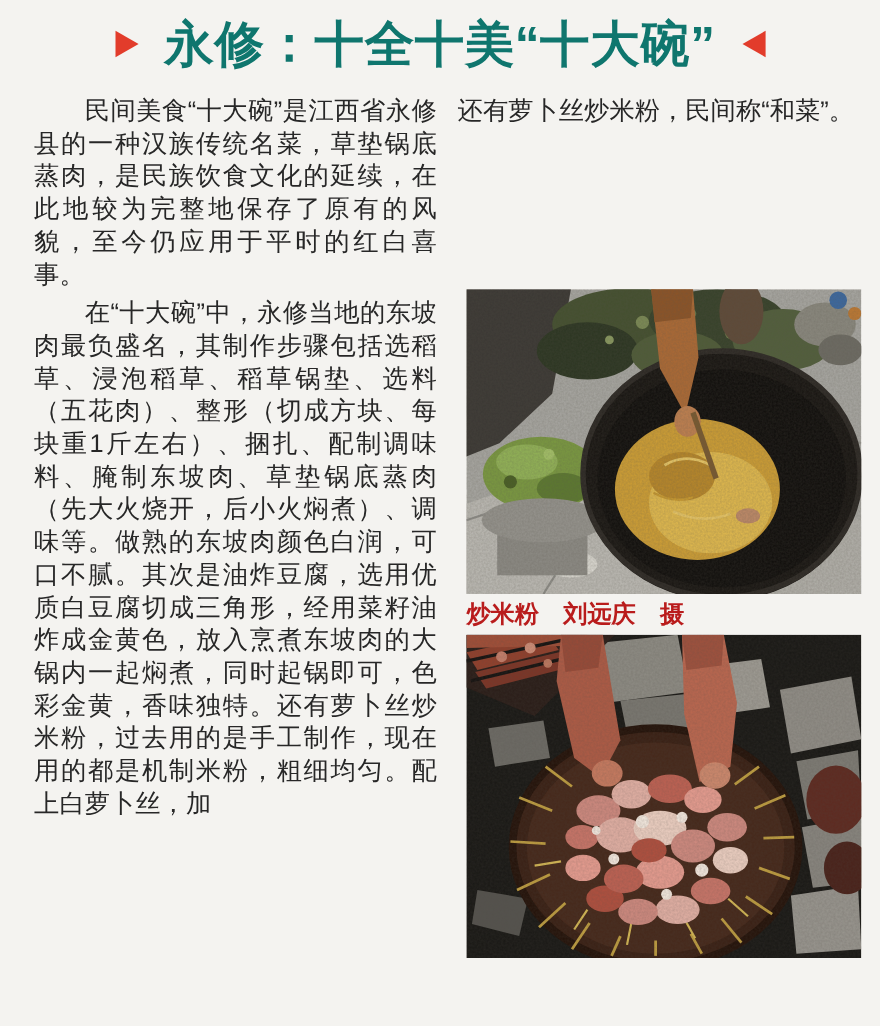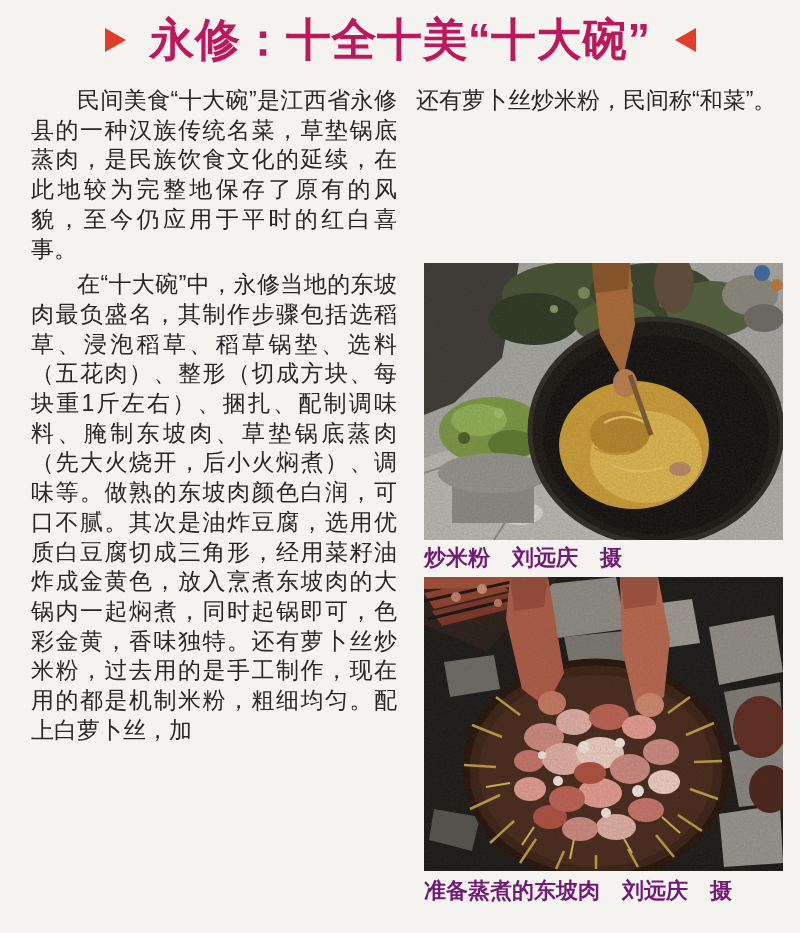--- a/index.html
+++ b/index.html
@@ -8,21 +8,21 @@
     position:relative; width:800px; height:933px; margin:0 auto;
     background:#f4f3f0; overflow:hidden;
     font-family:"Liberation Sans", sans-serif;
   }
   
   .headline {
     position:absolute; top:14px; left:0; width:100%;
     display:flex; align-items:center; justify-content:center; gap:24px;
   }
   .headline .title {
-    font-size:45px; font-weight:bold; color:#be185d;
+    font-size:45px; font-weight:bold; color:#0f766e;
     letter-spacing:0.5px; line-height:1.15; white-space:nowrap;
   }
   .tri { width:0; height:0; border-top:12px solid transparent; border-bottom:12px solid transparent; }
   .tri.point-right { border-left:21px solid #e23c2b; }
   .tri.point-left  { border-right:21px solid #e23c2b; }
   
   .col {
     position:absolute; top:86px; font-size:23px; line-height:29.7px;
     color:#272727; text-align:justify; text-justify:inter-ideograph;
   }
@@ -38,21 +38,21 @@
     background:radial-gradient(circle, #1d1d1d 0 4px, rgba(0,0,0,0) 4.6px);
     vertical-align:-1px; margin-right:7px;
   }
   
   .photo { position:absolute; left:424px; width:359px; display:block; }
   .photo svg { display:block; width:100%; height:100%; }
   #photo1 { top:263px; height:277px; }
   #photo2 { top:577px; height:294px; }
   .caption {
     position:absolute; left:424px; font-size:22px; font-weight:600;
-    color:#701a75; white-space:nowrap;
+    color:#b91c1c; white-space:nowrap;
   }
   #caption1 { top:543px; }
   #caption2 { top:876px; }
 </style>
 </head>
 <body>
 
 <div class="page">
 
   <div class="headline">
@@ -228,15 +228,14 @@
       <path d="M86,0 L124,0 L140,96 L122,130 L98,112 L82,42 Z" fill="#b05c46"></path>
       <path d="M86,0 L124,0 L120,30 L90,34 Z" fill="#9a4b38"></path>
       <ellipse cx="128" cy="126" rx="14" ry="12" fill="#c97b60"></ellipse>
       <path d="M196,0 L234,0 L246,62 L240,120 L212,134 L198,72 Z" fill="#bd6850"></path>
       <path d="M196,0 L234,0 L232,28 L200,32 Z" fill="#a1523e"></path>
       <ellipse cx="226" cy="128" rx="14" ry="12" fill="#d08a6e"></ellipse>
 
       <rect width="359" height="294" filter="url(#g2)" opacity="0.5"></rect>
     </svg>
   </div>
-  <div class="caption" id="caption2">准备蒸煮的东坡肉　刘远庆　摄</div>
 
 </div>
 
 </body></html>

